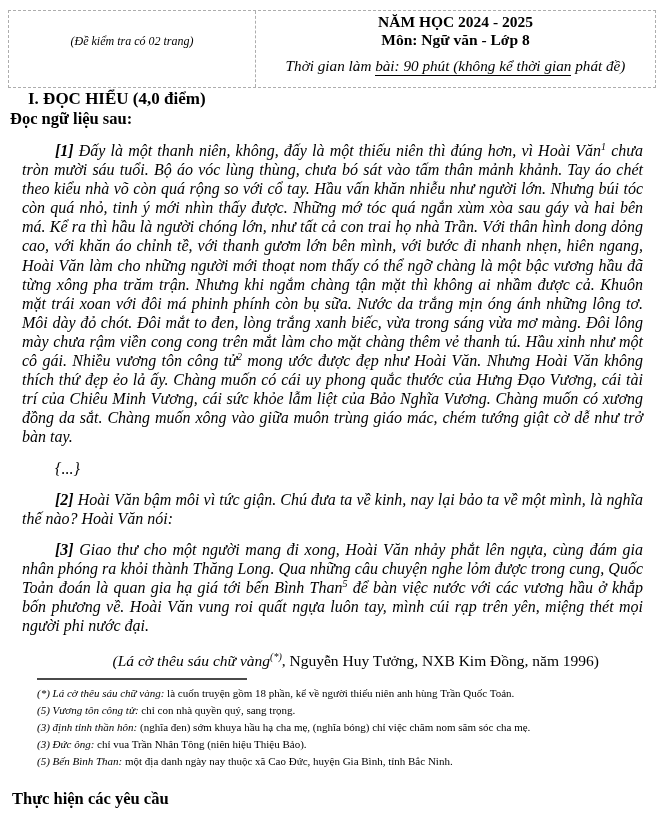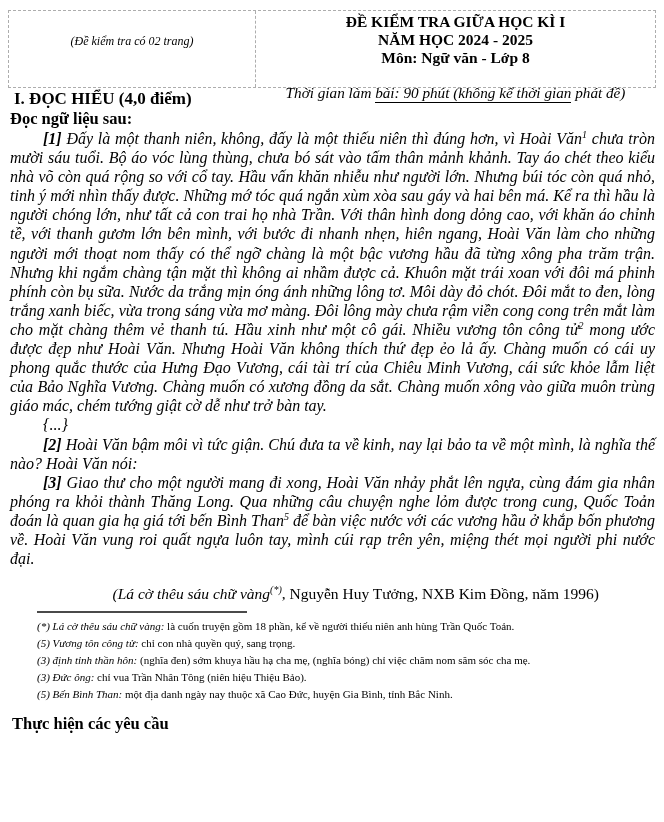--- a/index.html
+++ b/index.html
@@ -22,47 +22,47 @@
     width:247px;box-sizing:border-box;
     border-right:1px dashed #adadad;
     display:flex;align-items:center;justify-content:center;
     font-style:italic;font-size:12px;
     padding-bottom:16px;
   }
   .header-right{
     flex:1;text-align:center;padding-top:2px;line-height:18px;
   }
   .ht-bold{font-weight:bold;font-size:15.5px;}
-  .ht-italic{font-style:italic;font-size:15.2px;margin-top:17px;}
+  .ht-italic{font-style:italic;font-size:15.2px;margin-top:8px;}
   .ht-underline{border-bottom:1px solid #000;padding-bottom:1px;}
   
   .content{
     position:absolute;left:10px;top:89px;width:645px;
   }
-  .h1{font-weight:bold;font-size:17px;line-height:20px;margin-left:4px;}
+  .h1{font-weight:bold;font-size:17px;line-height:20px;margin-left:18px;}
   .h2{font-weight:bold;font-size:16.5px;line-height:20px;}
   .body{
     font-size:16px;line-height:19.1px;
-    text-align:justify;text-indent:33px;margin:0;
+    text-align:justify;text-indent:33px;margin:12px;
   }
   .source{
     font-size:15.5px;line-height:19px;
     text-align:right;padding-right:56px;margin-top:16px;
   }
   .fnrule{
     height:0;width:210px;
     border-top:2px solid #4a4a4a;
     margin:8px 0 5px 27px;
   }
   .fn{
     font-size:11px;line-height:16.9px;
     text-align:justify;text-indent:27px;
   }
   .fn-3{margin-left:18px;text-indent:9px;}
-  .cutoff{font-weight:bold;font-size:16.5px;margin-left:2px;margin-top:11px;line-height:19px;}
+  .cutoff{font-weight:bold;font-size:16.5px;margin-left:2px;margin-top:19px;line-height:19px;}
   
   .run-i{font-style:italic;}
   .run-bi{font-style:italic;font-weight:bold;}
   .run-b{font-weight:bold;font-style:normal;}
   .run-r{font-style:normal;font-weight:normal;}
   .run-sup{
     font-style:italic;
     vertical-align:super;
     font-size:10px;line-height:0;
   }
@@ -70,21 +70,20 @@
 </head>
 <body>
 
 <div class="page">
 
   <div class="header">
     <div class="header-left">
       <span>(Đề kiểm tra có 02 trang)</span>
     </div>
     <div class="header-right">
-      <div class="ht-bold">ĐỀ KIỂM TRA GIỮA HỌC KÌ I</div>
       <div class="ht-bold">NĂM HỌC 2024 - 2025</div>
       <div class="ht-bold">Môn: Ngữ văn - Lớp 8</div>
       <div class="ht-italic"><span>Thời gian làm </span><span class="ht-underline">bài: 90 phút (không kể thời gian</span><span> phát đề)</span></div>
     </div>
   </div>
 
   <div class="content">
       <div class="h1"><span class="run-b">I. ĐỌC HIỂU (4,0 điểm)</span></div>
       <div class="h2"><span class="run-b">Đọc ngữ liệu sau:</span></div>
       <div class="body"><span class="run-bi">[1] </span><span class="run-i">Đấy là một thanh niên, không, đấy là một thiếu niên thì đúng hơn, vì Hoài Văn</span><span class="run-sup">1</span><span class="run-i"> chưa tròn mười sáu tuổi. Bộ áo vóc lùng thùng, chưa bó sát vào tấm thân mảnh khảnh. Tay áo chét theo kiểu nhà võ còn quá rộng so với cổ tay. Hầu vấn khăn nhiễu như người lớn. Nhưng búi tóc còn quá nhỏ, tinh ý mới nhìn thấy được. Những mớ tóc quá ngắn xùm xòa sau gáy và hai bên má. Kể ra thì hầu là người chóng lớn, như tất cả con trai họ nhà Trần. Với thân hình dong dỏng cao, với khăn áo chỉnh tề, với thanh gươm lớn bên mình, với bước đi nhanh nhẹn, hiên ngang, Hoài Văn làm cho những người mới thoạt nom thấy có thể ngỡ chàng là một bậc vương hầu đã từng xông pha trăm trận. Nhưng khi ngắm chàng tận mặt thì không ai nhầm được cả. Khuôn mặt trái xoan với đôi má phinh phính còn bụ sữa. Nước da trắng mịn óng ánh những lông tơ. Môi dày đỏ chót. Đôi mắt to đen, lòng trắng xanh biếc, vừa trong sáng vừa mơ màng. Đôi lông mày chưa rậm viền cong cong trên mắt làm cho mặt chàng thêm vẻ thanh tú. Hầu xinh như một cô gái. Nhiều vương tôn công tử</span><span class="run-sup">2</span><span class="run-i"> mong ước được đẹp như Hoài Văn. Nhưng Hoài Văn không thích thứ đẹp ẻo lả ấy. Chàng muốn có cái uy phong quắc thước của Hưng Đạo Vương, cái tài trí của Chiêu Minh Vương, cái sức khỏe lẫm liệt của Bảo Nghĩa Vương. Chàng muốn có xương đồng da sắt. Chàng muốn xông vào giữa muôn trùng giáo mác, chém tướng giật cờ dễ như trở bàn tay.</span></div>

